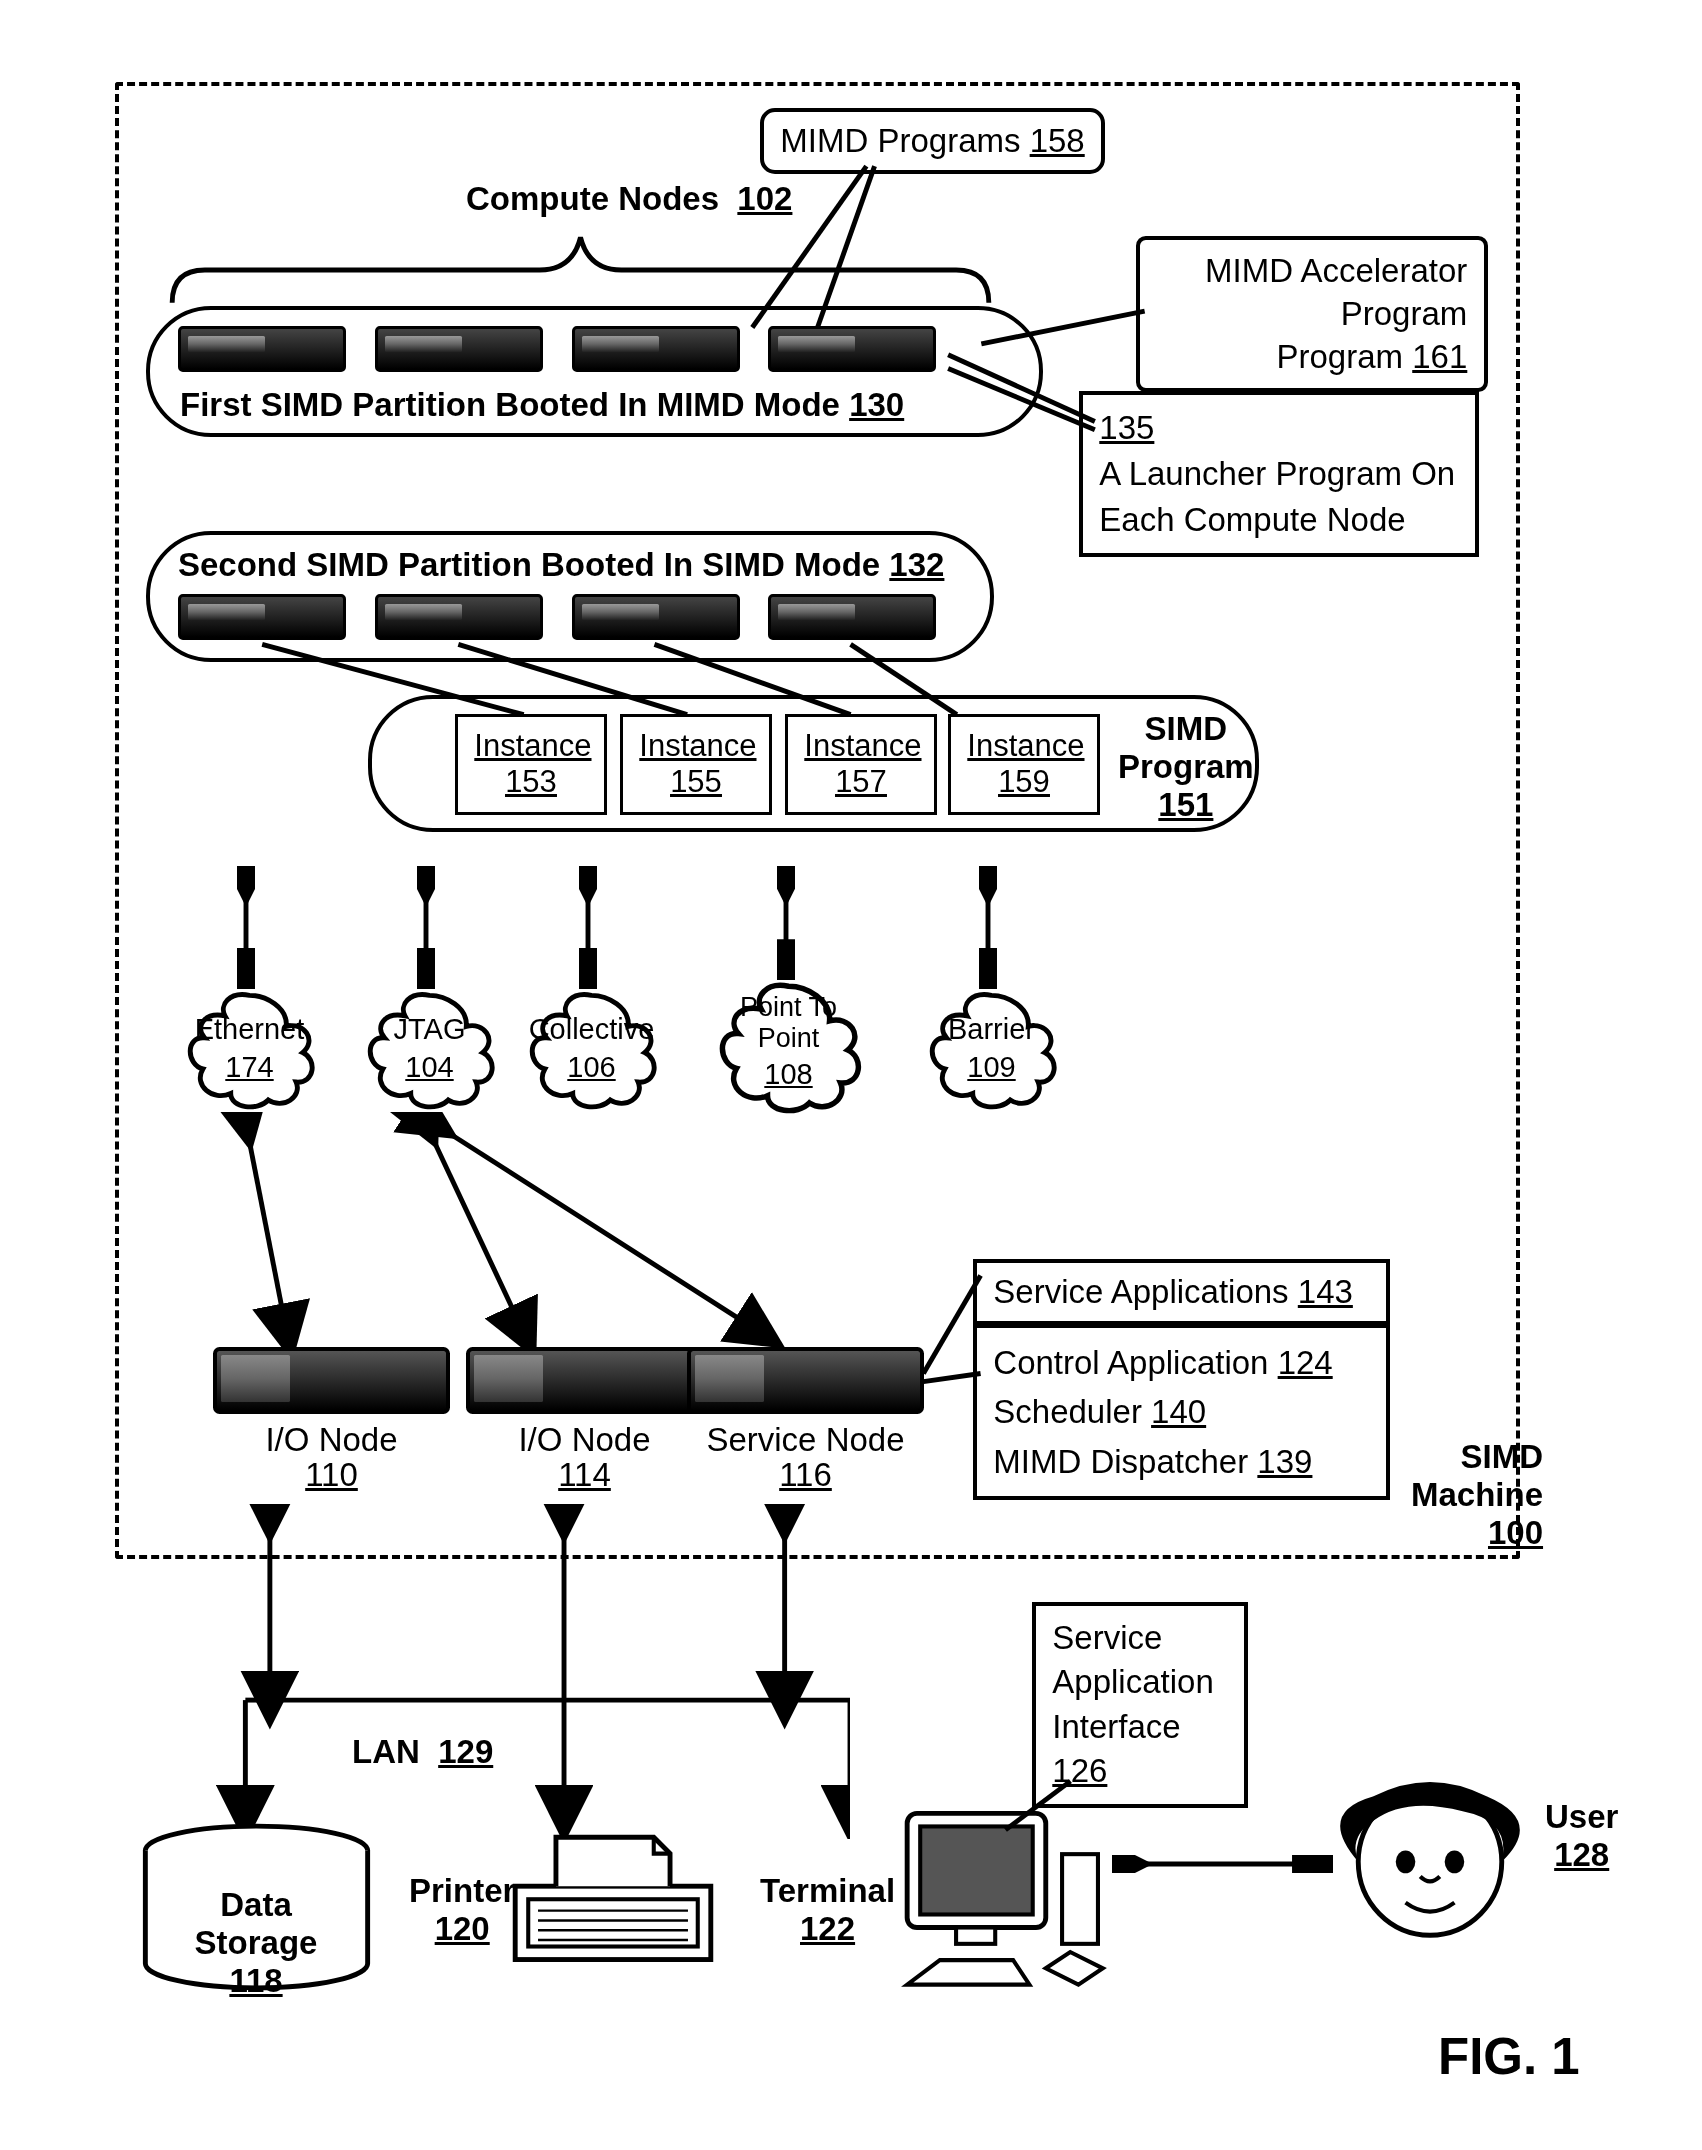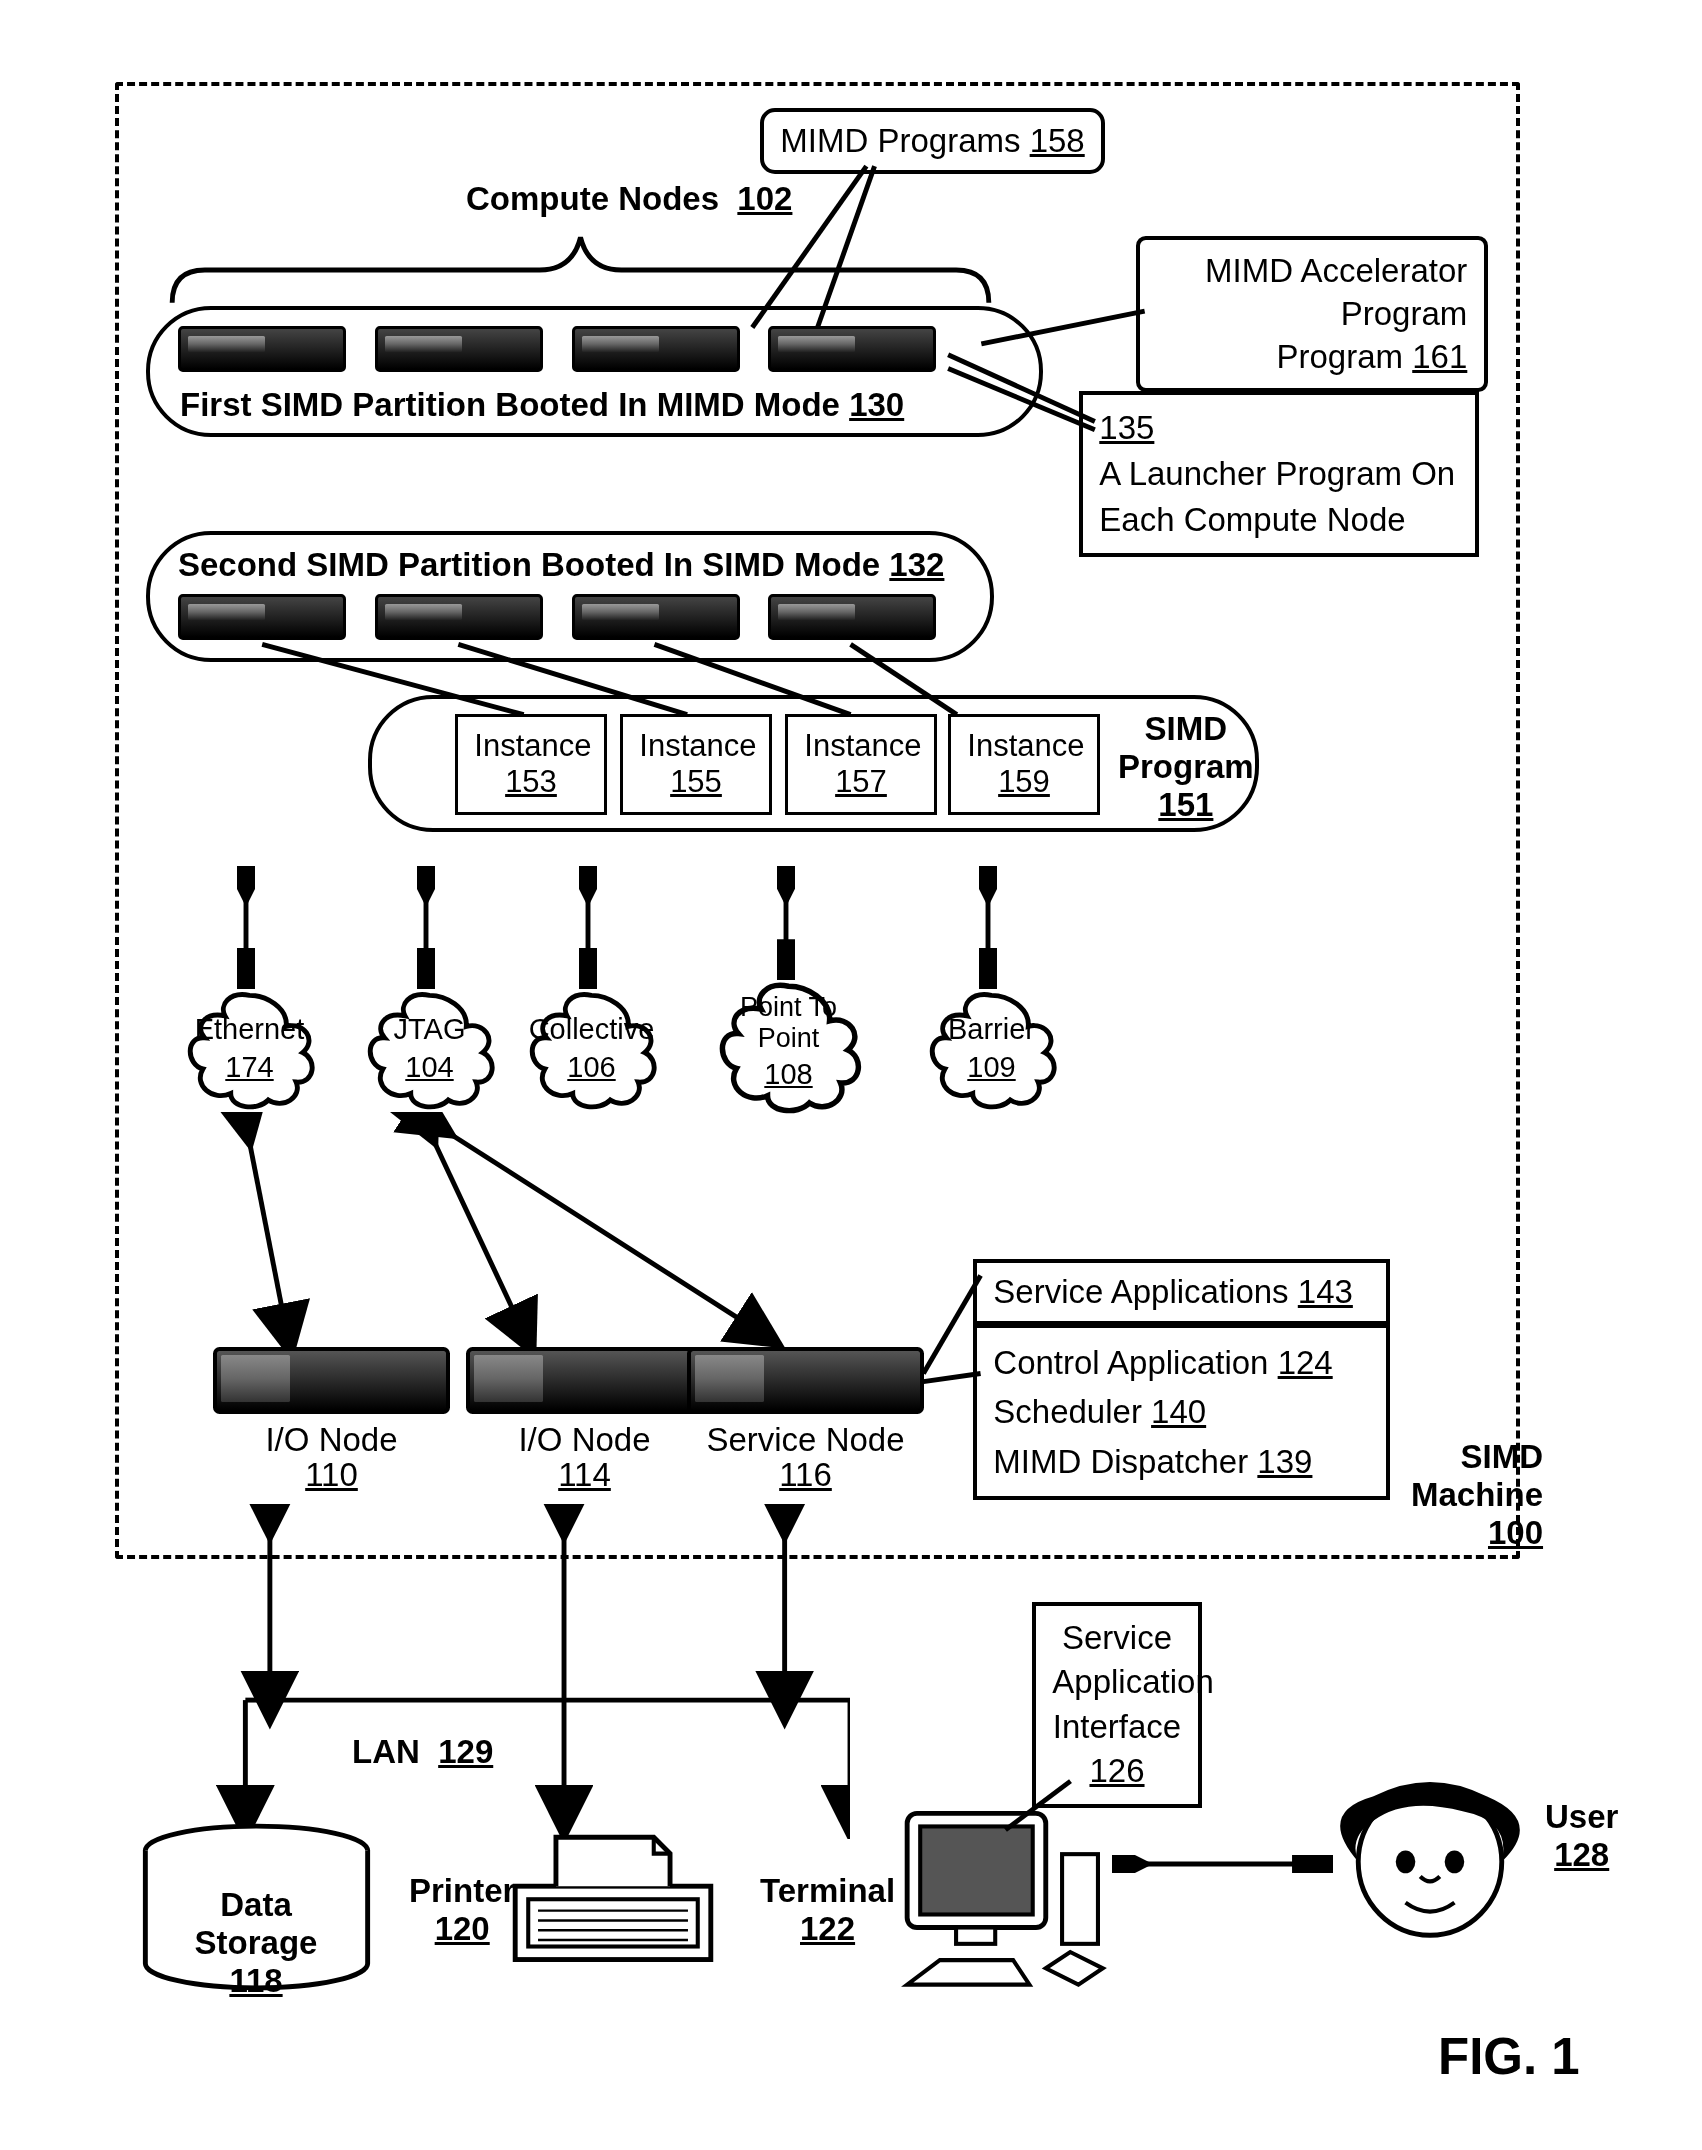--- a/index.html
+++ b/index.html
@@ -9,21 +9,21 @@
 .label { position: absolute; font-size: 33px; font-weight: 700; }
 .label-u { text-decoration: underline; }
 .box { position: absolute; border: 4.1px solid #000; background: #fff; padding: 9.8px 16.3px; font-size: 33px; }
 .pill { position: absolute; border: 4.1px solid #000; border-radius: 65px; }
 .rack { position: absolute; width: 168px; height: 46px; background: linear-gradient(#444,#000); border: 3.3px solid #000; border-radius: 4.9px; }
 .rack::before { content: ""; position: absolute; left: 6.5px; top: 6.5px; width: 48%; height: 40%; background: linear-gradient(#999,#666,#222); border-radius: 1.6px; }
 .cloud { position: absolute; width: 139px; height: 123px; }
 .cloud svg { width: 100%; height: 100%; }
 .cloud-text { position: absolute; width: 100%; text-align: center; top: 26px; font-size: 29px; }
 .cloud-num { position: absolute; width: 100%; text-align: center; top: 64px; font-size: 29px; text-decoration: underline; }
-.small-box { position: absolute; border: 3.3px solid #000; padding: 11.4px 16.3px; font-size: 31px; text-align: center; background: #fff; }
+.small-box { position: absolute; border: 3.3px solid #000; padding: 11.4px 16.3px; font-size: 31px; text-align: center; background: #fff; text-decoration: underline; }
 .instance-row { position: absolute; border: 4.1px solid #000; border-radius: 65px; }
 .srv-box { position: absolute; width: 237px; height: 67px; text-decoration: underline; }
 .srv-box .body { width: 100%; height: 100%; background: linear-gradient(#555,#000); border: 4.1px solid #000; border-radius: 6.5px; }
 .srv-box .body::after { content: ""; position: absolute; left: 8.2px; top: 8.2px; width: 69px; height: 47px; background: linear-gradient(#888,#666,#333); border-radius: 1.6px; }
 .srv-lbl { position: absolute; width: 100%; text-align: center; top: 74px; font-size: 33px; }
 .srv-num { position: absolute; width: 100%; text-align: center; top: 109px; font-size: 33px; text-decoration: underline; }
 .fig { position: absolute; font-size: 51px; font-weight: 600; }
 </style>
 </head>
 <body>
@@ -210,21 +210,21 @@
   <svg style="position:absolute;left:866px;top:1772px;width:212px;height:188px" viewBox="0 0 260 230" width="212" height="188">
     <rect x="10" y="10" width="170" height="140" rx="12" fill="#fff" stroke="#000" stroke-width="6"></rect>
     <rect x="26" y="26" width="138" height="108" fill="#555" stroke="#000" stroke-width="5"></rect>
     <rect x="70" y="150" width="48" height="20" fill="#fff" stroke="#000" stroke-width="5"></rect>
     <path d="M 50 190 L 10 220 L 160 220 L 140 190 Z" fill="#fff" stroke="#000" stroke-width="5"></path>
     <rect x="200" y="60" width="44" height="110" fill="#fff" stroke="#000" stroke-width="5"></rect>
     <path d="M 180 200 L 210 180 L 250 200 L 220 220 Z" fill="#fff" stroke="#000" stroke-width="5"></path>
   </svg>
 
   
-  <div class="box" style="left:999px;top:1569px;width:170px;text-align:center;line-height:1.35">Service<br>Application<br>Interface<br><span class="label-u">126</span></div>
+  <div class="box" style="left:999px;top:1569px;width:216px;text-align:left;line-height:1.35">Service<br>Application<br>Interface<br><span class="label-u">126</span></div>
   <svg style="position:absolute;left:964px;top:1740px;width:82px;height:65px" viewBox="0 0 100 80" width="82" height="65">
       <line x1="90" y1="10" x2="10" y2="70" stroke="#000" stroke-width="6"></line>
     </svg>
 
   
   <svg style="position:absolute;left:1291px;top:1747px;width:212px;height:180px" viewBox="0 0 260 220" width="212" height="180">
     <ellipse cx="130" cy="100" rx="88" ry="90" fill="#fff" stroke="#000" stroke-width="6"></ellipse>
     <path d="M 42 100 Q -10 40 60 20 Q 130 -16 200 20 Q 270 50 218 100 Q 230 50 170 38 Q 100 20 60 50 Q 30 70 42 100 Z" fill="#000"></path>
     <ellipse cx="100" cy="100" rx="12" ry="14" fill="#000"></ellipse>
     <ellipse cx="160" cy="100" rx="12" ry="14" fill="#000"></ellipse>

